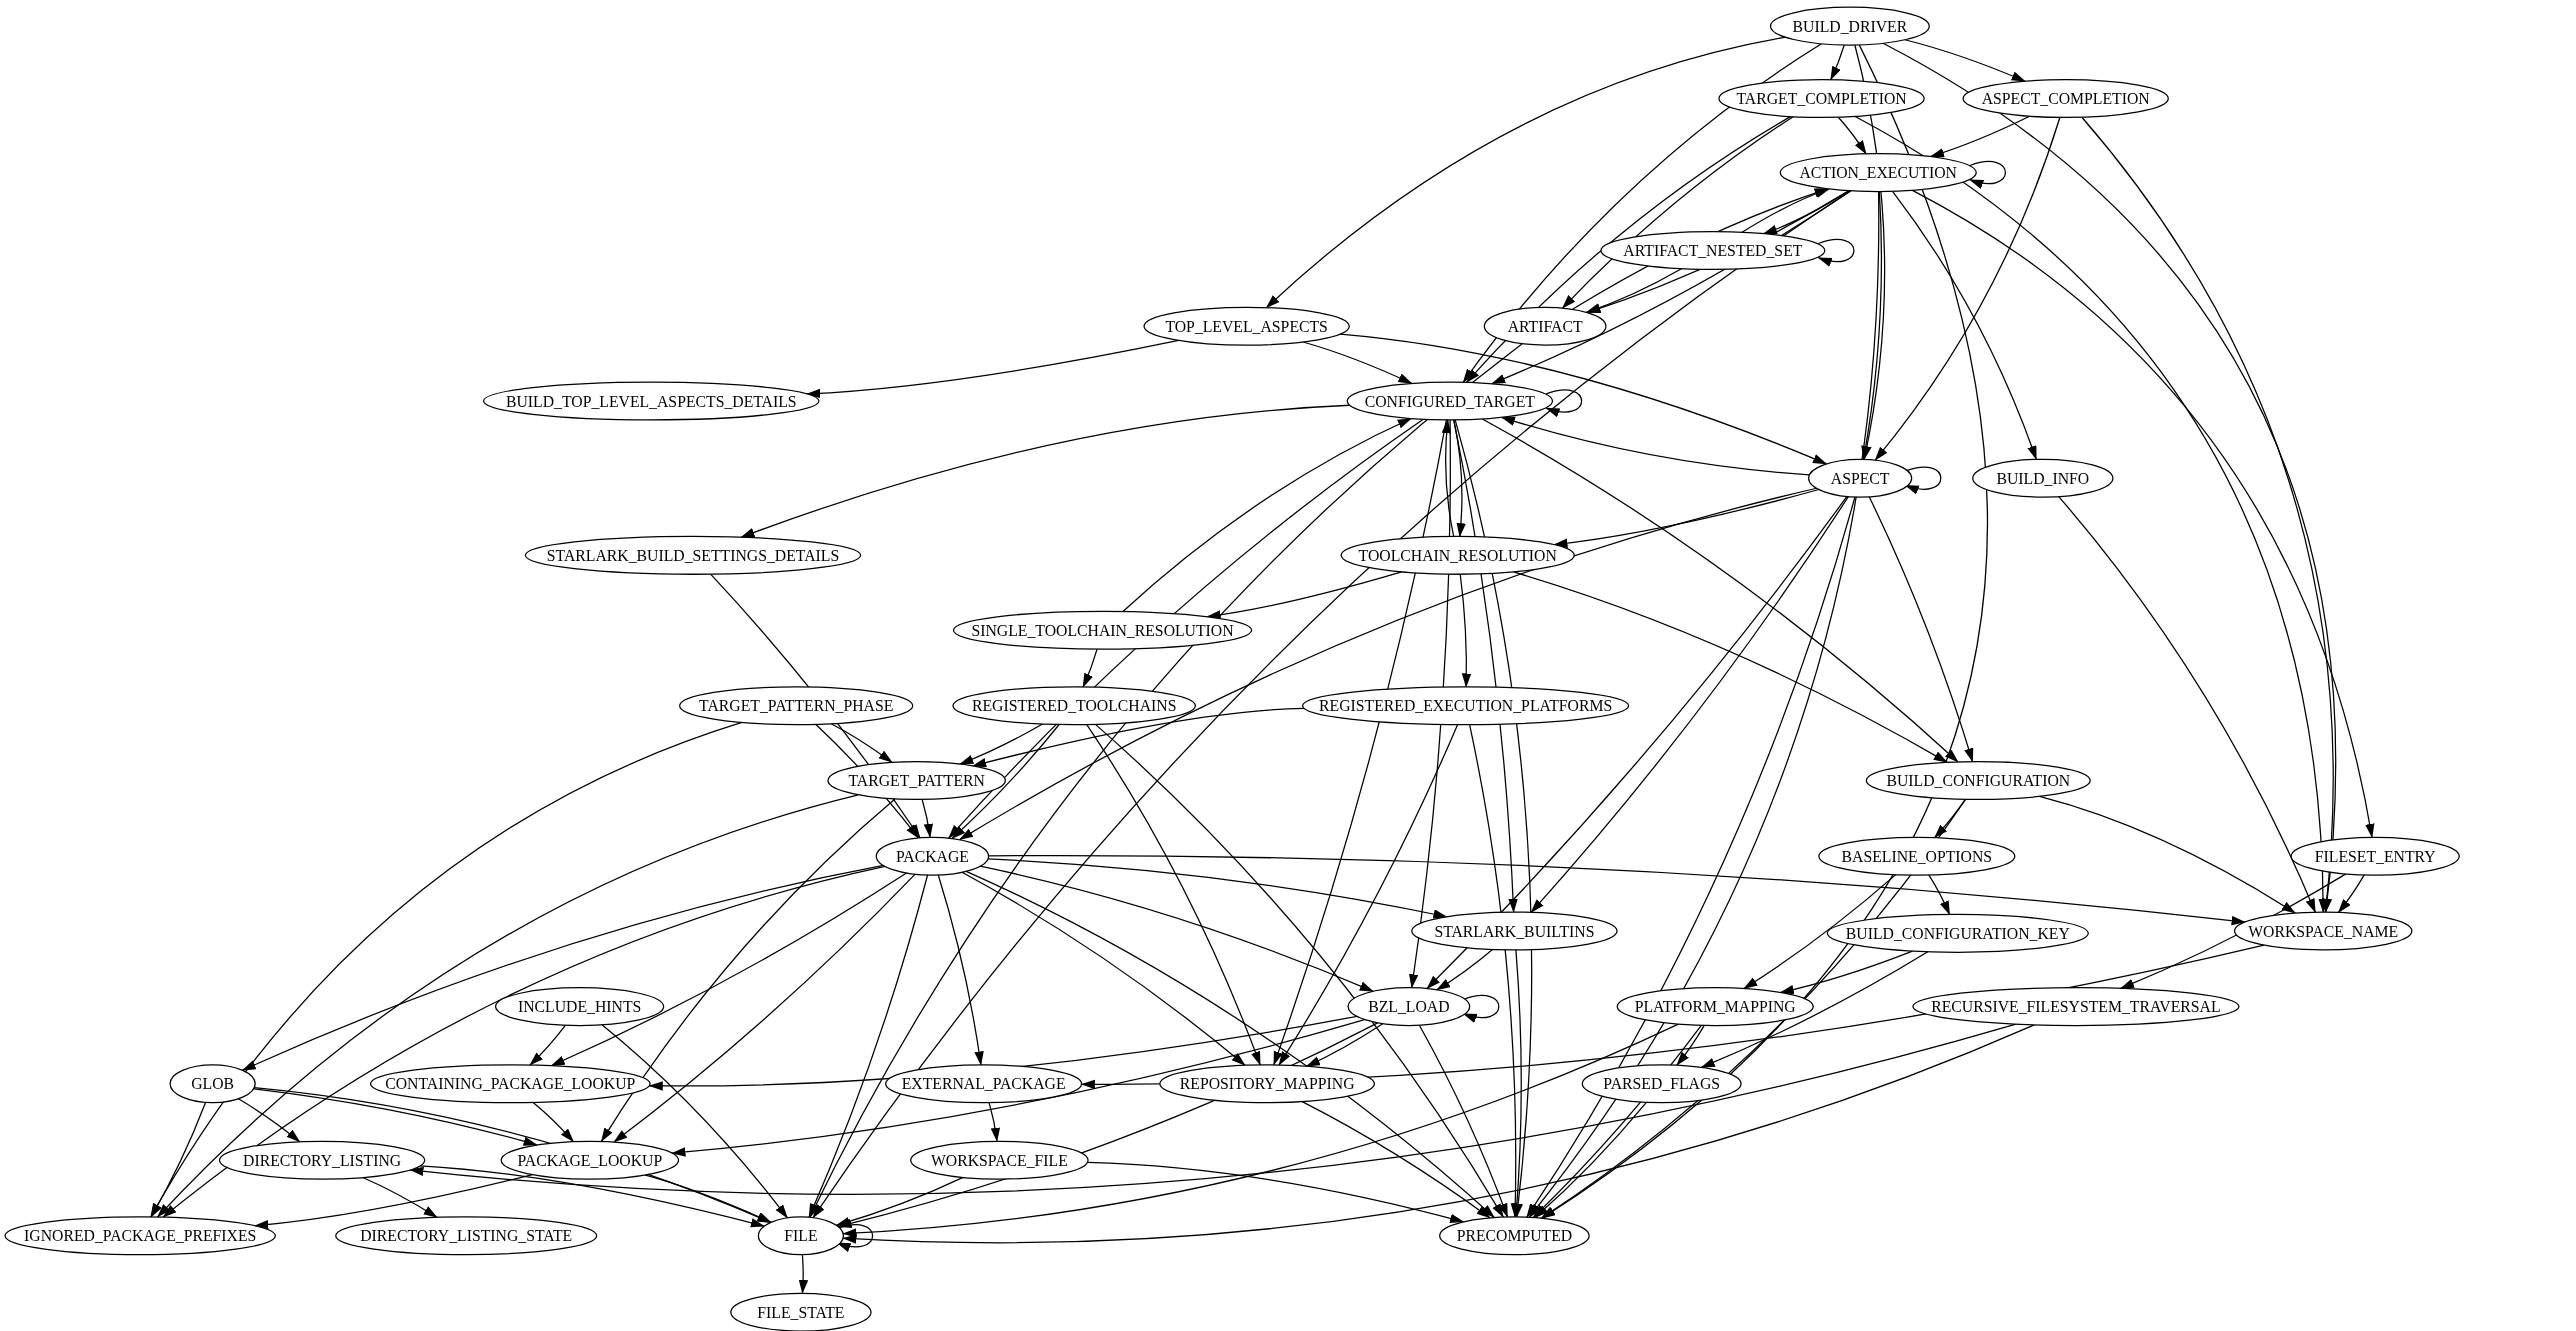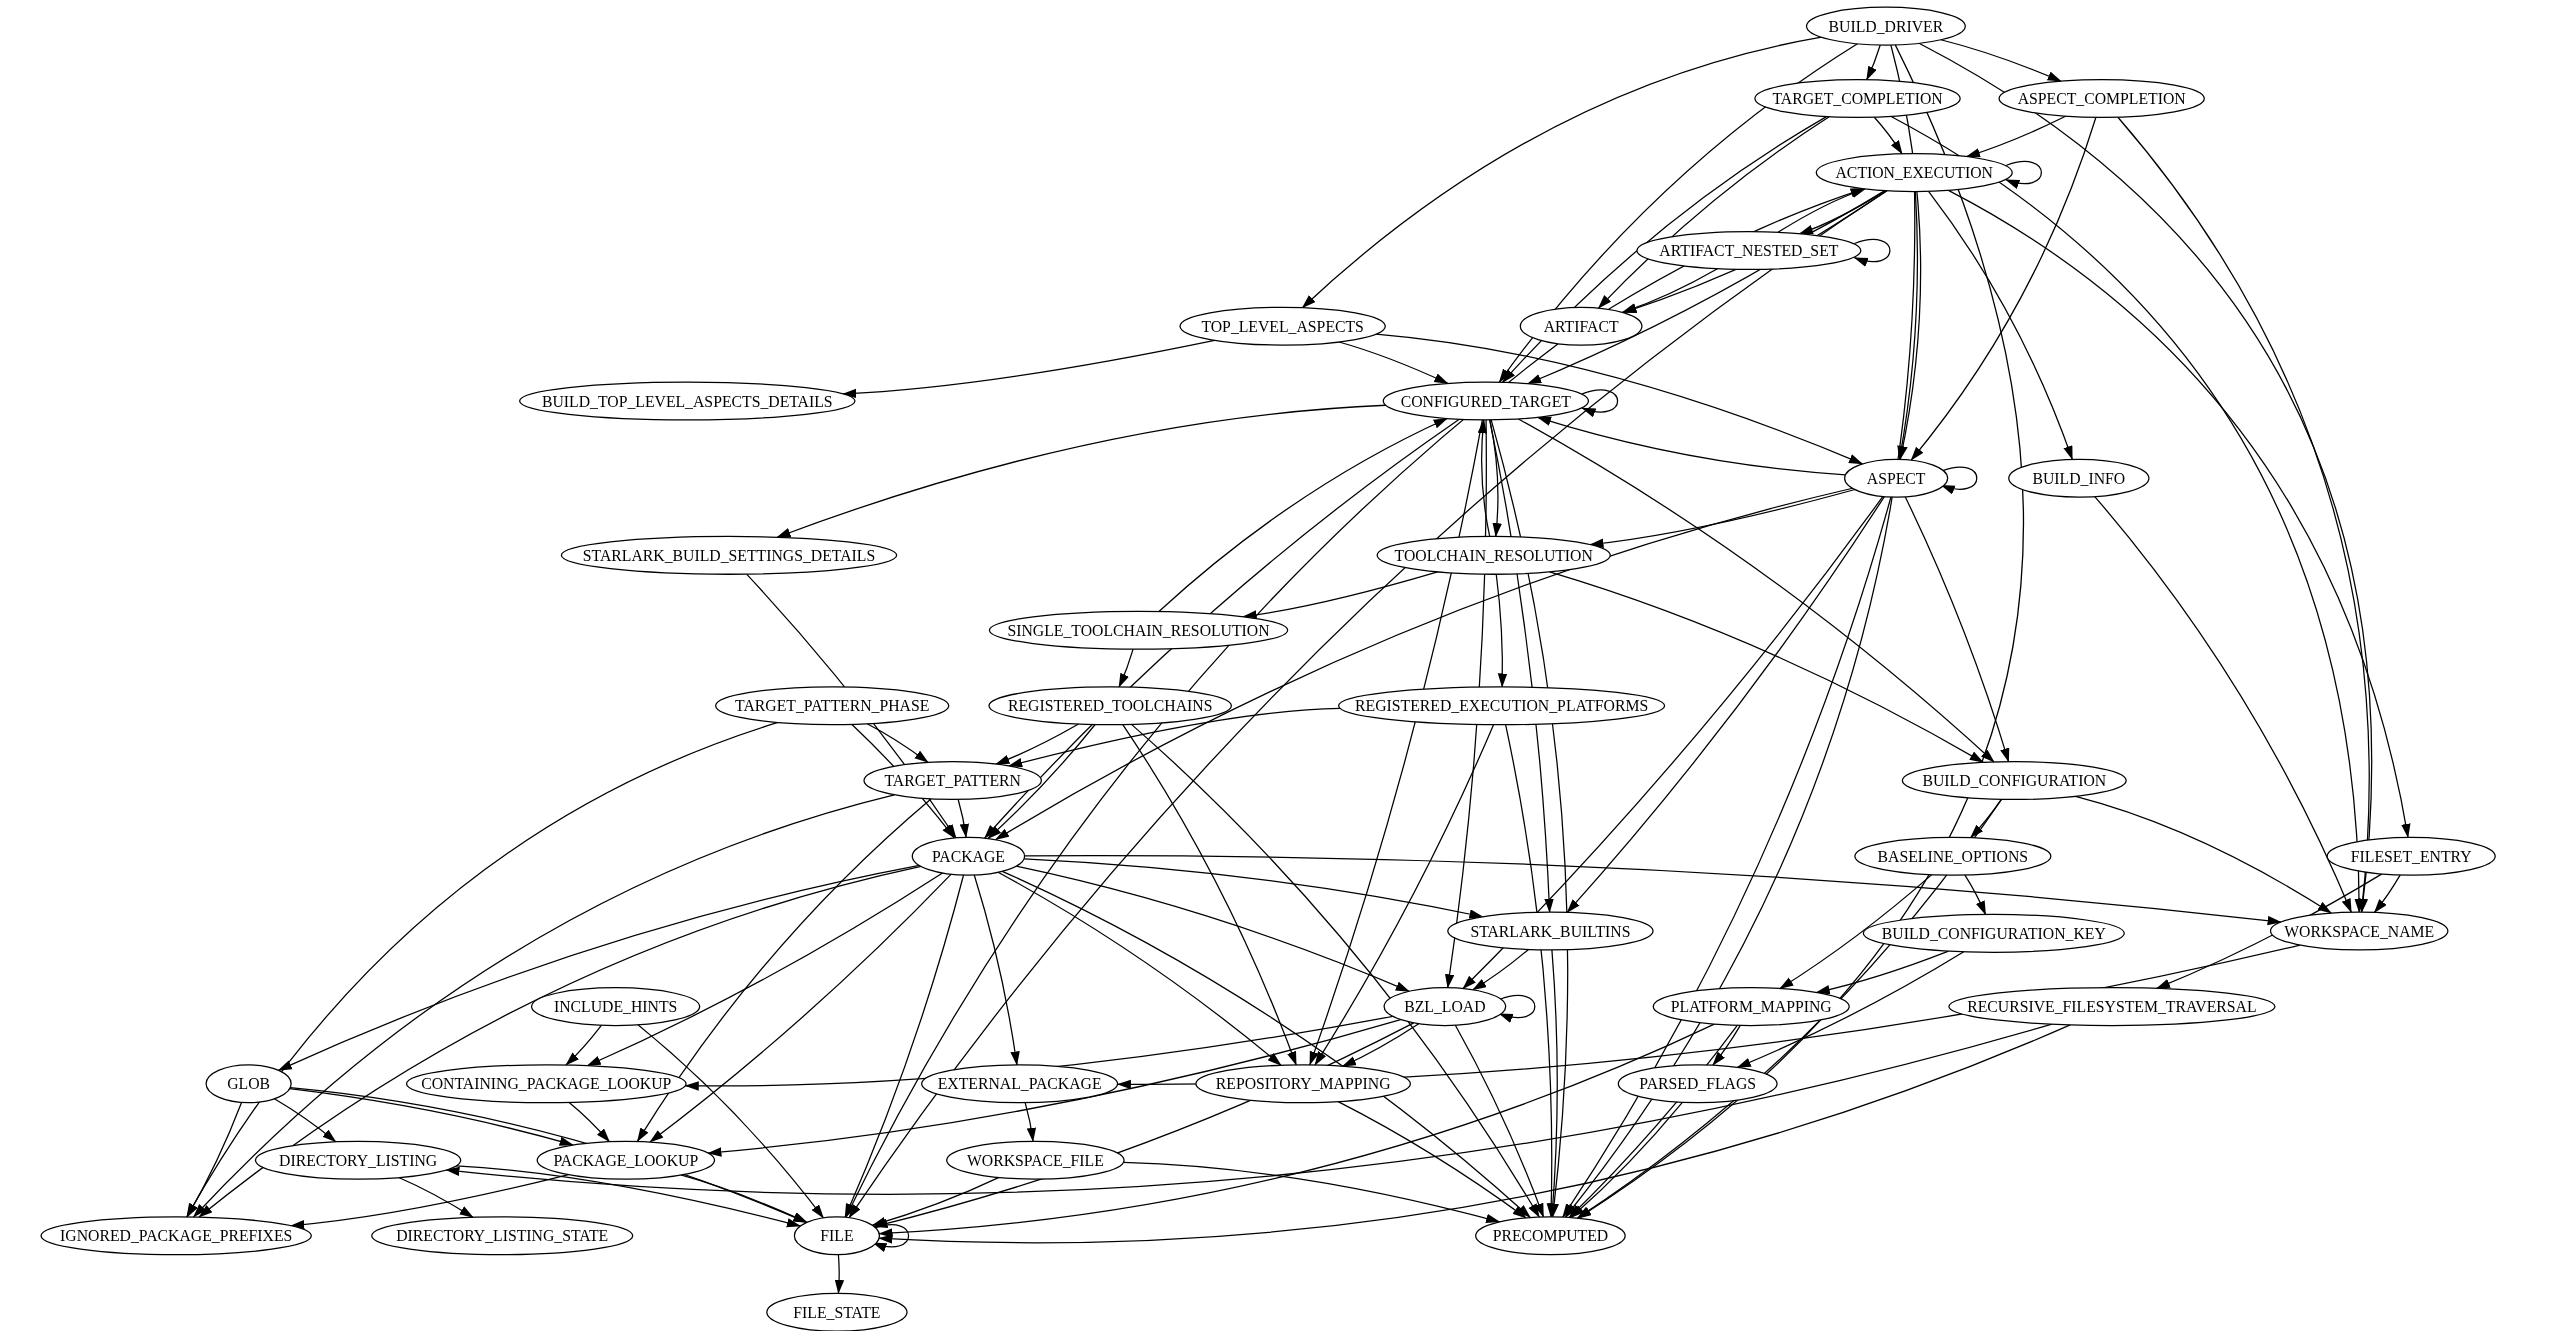--- a/index.html
+++ b/index.html
@@ -8,21 +8,20 @@
     background: #ffffff;
     width: 2576px;
     height: 1332px;
     overflow: hidden;
     font-family: "Liberation Serif", serif;
   }
   #graph-container {
     width: 2136px;
     height: 1332px;
     position: relative;
-    margin-left: 36px;
   }
   svg { display: block; }
   .node ellipse {
     fill: #ffffff;
     stroke: #000000;
     stroke-width: 1.6;
   }
   .node text {
     fill: #000000;
     font-family: "Liberation Serif", serif;

